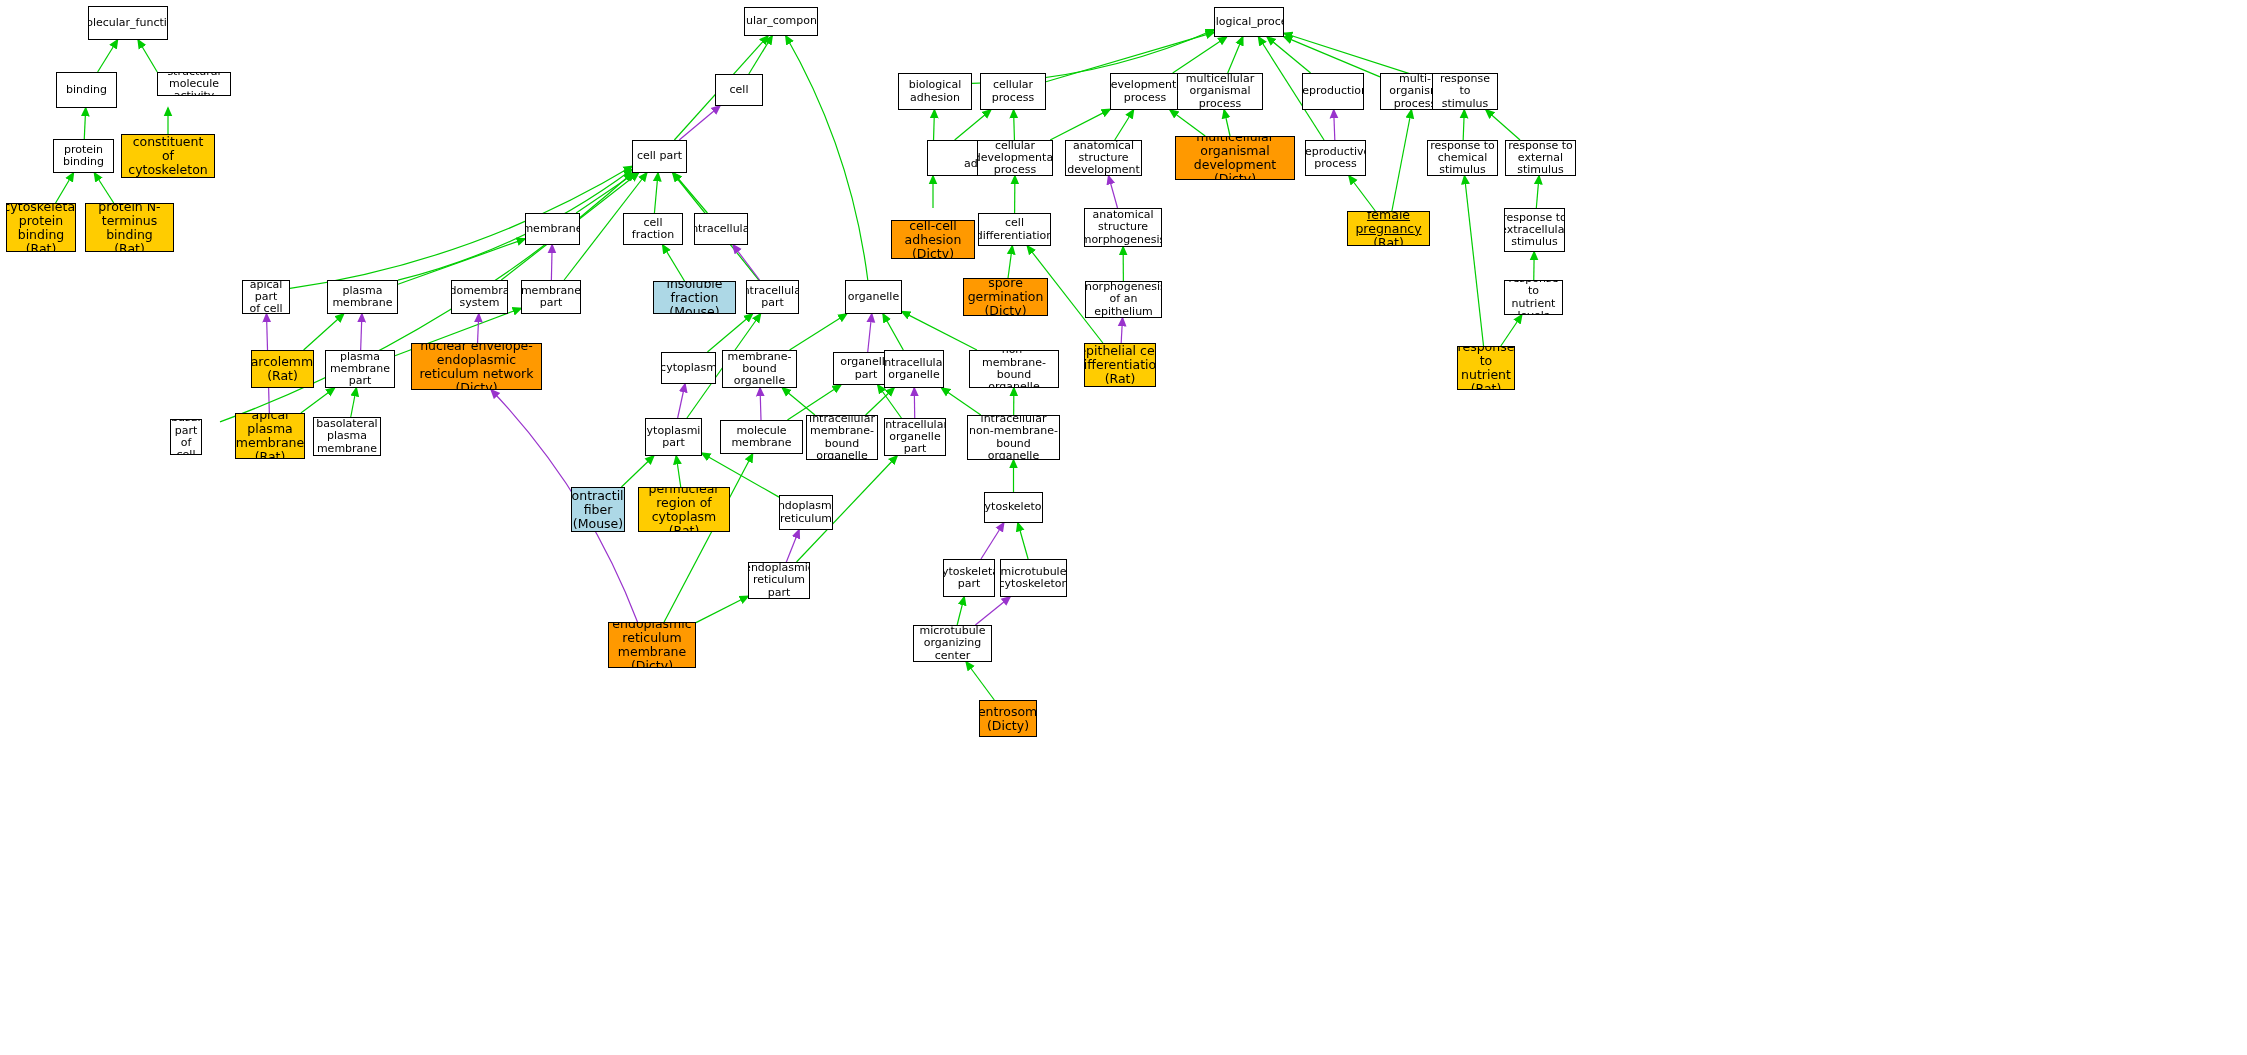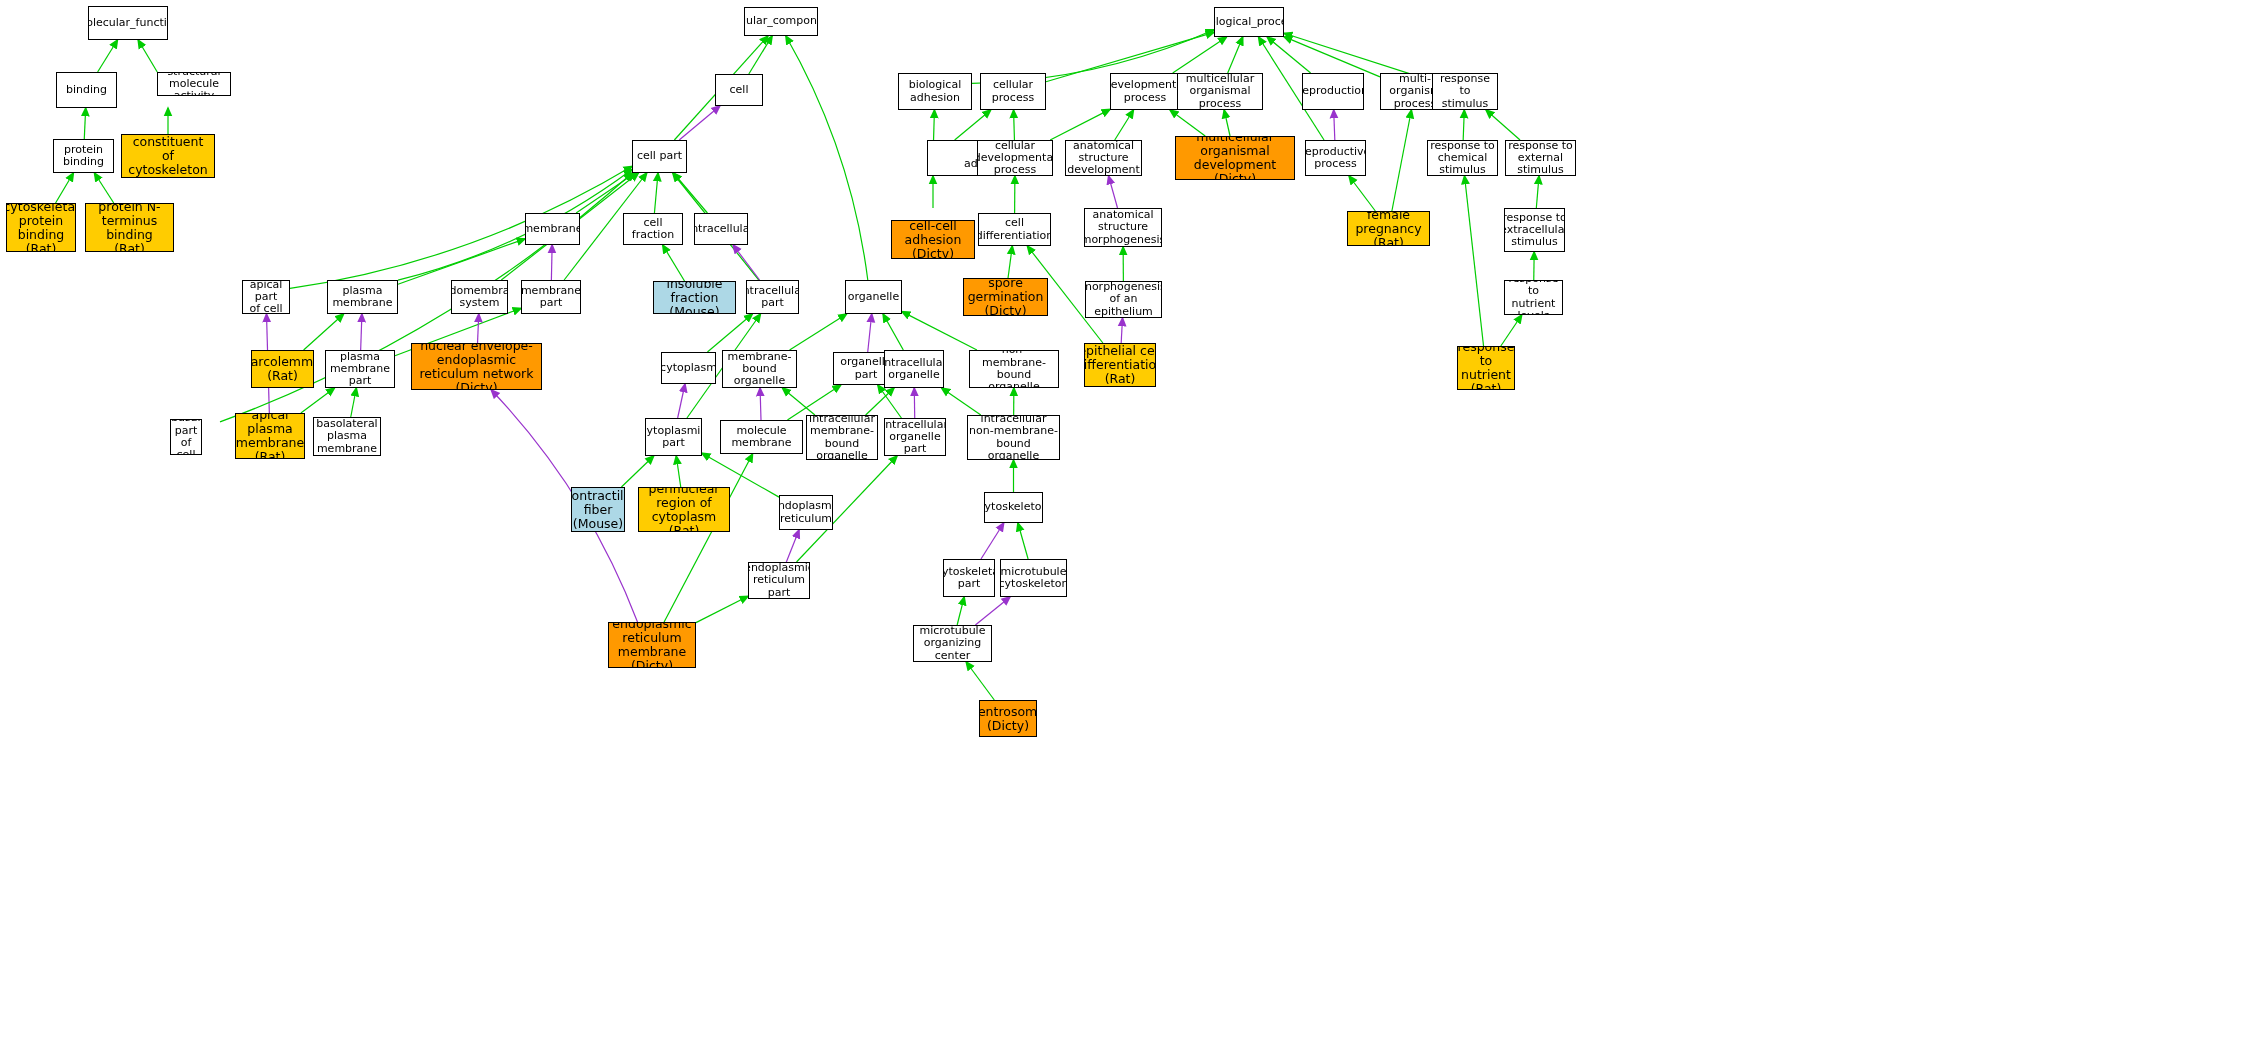--- a/index.html
+++ b/index.html
@@ -254,21 +254,21 @@
 process</div>
       <div class="node c-white sz-s" style="left: 1427px; top: 140px; width: 71px; height: 36px;">response to
 chemical stimulus</div>
       <div class="node c-white sz-s" style="left: 1505px; top: 140px; width: 71px; height: 36px;">response to
 external stimulus</div>
       <div class="node c-orange sz-m" style="left: 891px; top: 220px; width: 84px; height: 39px;">cell-cell adhesion
 (Dicty)</div>
       <div class="node c-white sz-s" style="left: 978px; top: 213px; width: 73px; height: 33px;">cell differentiation</div>
       <div class="node c-white sz-s" style="left: 1084px; top: 208px; width: 78px; height: 39px;">anatomical structure
 morphogenesis</div>
-      <div class="node c-yellow sz-m" style="left: 1347px; top: 211px; width: 83px; height: 35px;">female pregnancy
+      <div class="node c-yellow sz-m" style="left: 1347px; top: 211px; width: 83px; height: 35px; text-decoration: underline;">female pregnancy
 (Rat)</div>
       <div class="node c-white sz-s" style="left: 1504px; top: 208px; width: 61px; height: 44px;">response to
 extracellular
 stimulus</div>
       <div class="node c-orange sz-m" style="left: 963px; top: 278px; width: 85px; height: 38px;">spore germination
 (Dicty)</div>
       <div class="node c-white sz-s" style="left: 1085px; top: 281px; width: 77px; height: 37px;">morphogenesis
 of an epithelium</div>
       <div class="node c-white sz-s" style="left: 1504px; top: 280px; width: 59px; height: 35px;">response to
 nutrient levels</div>

